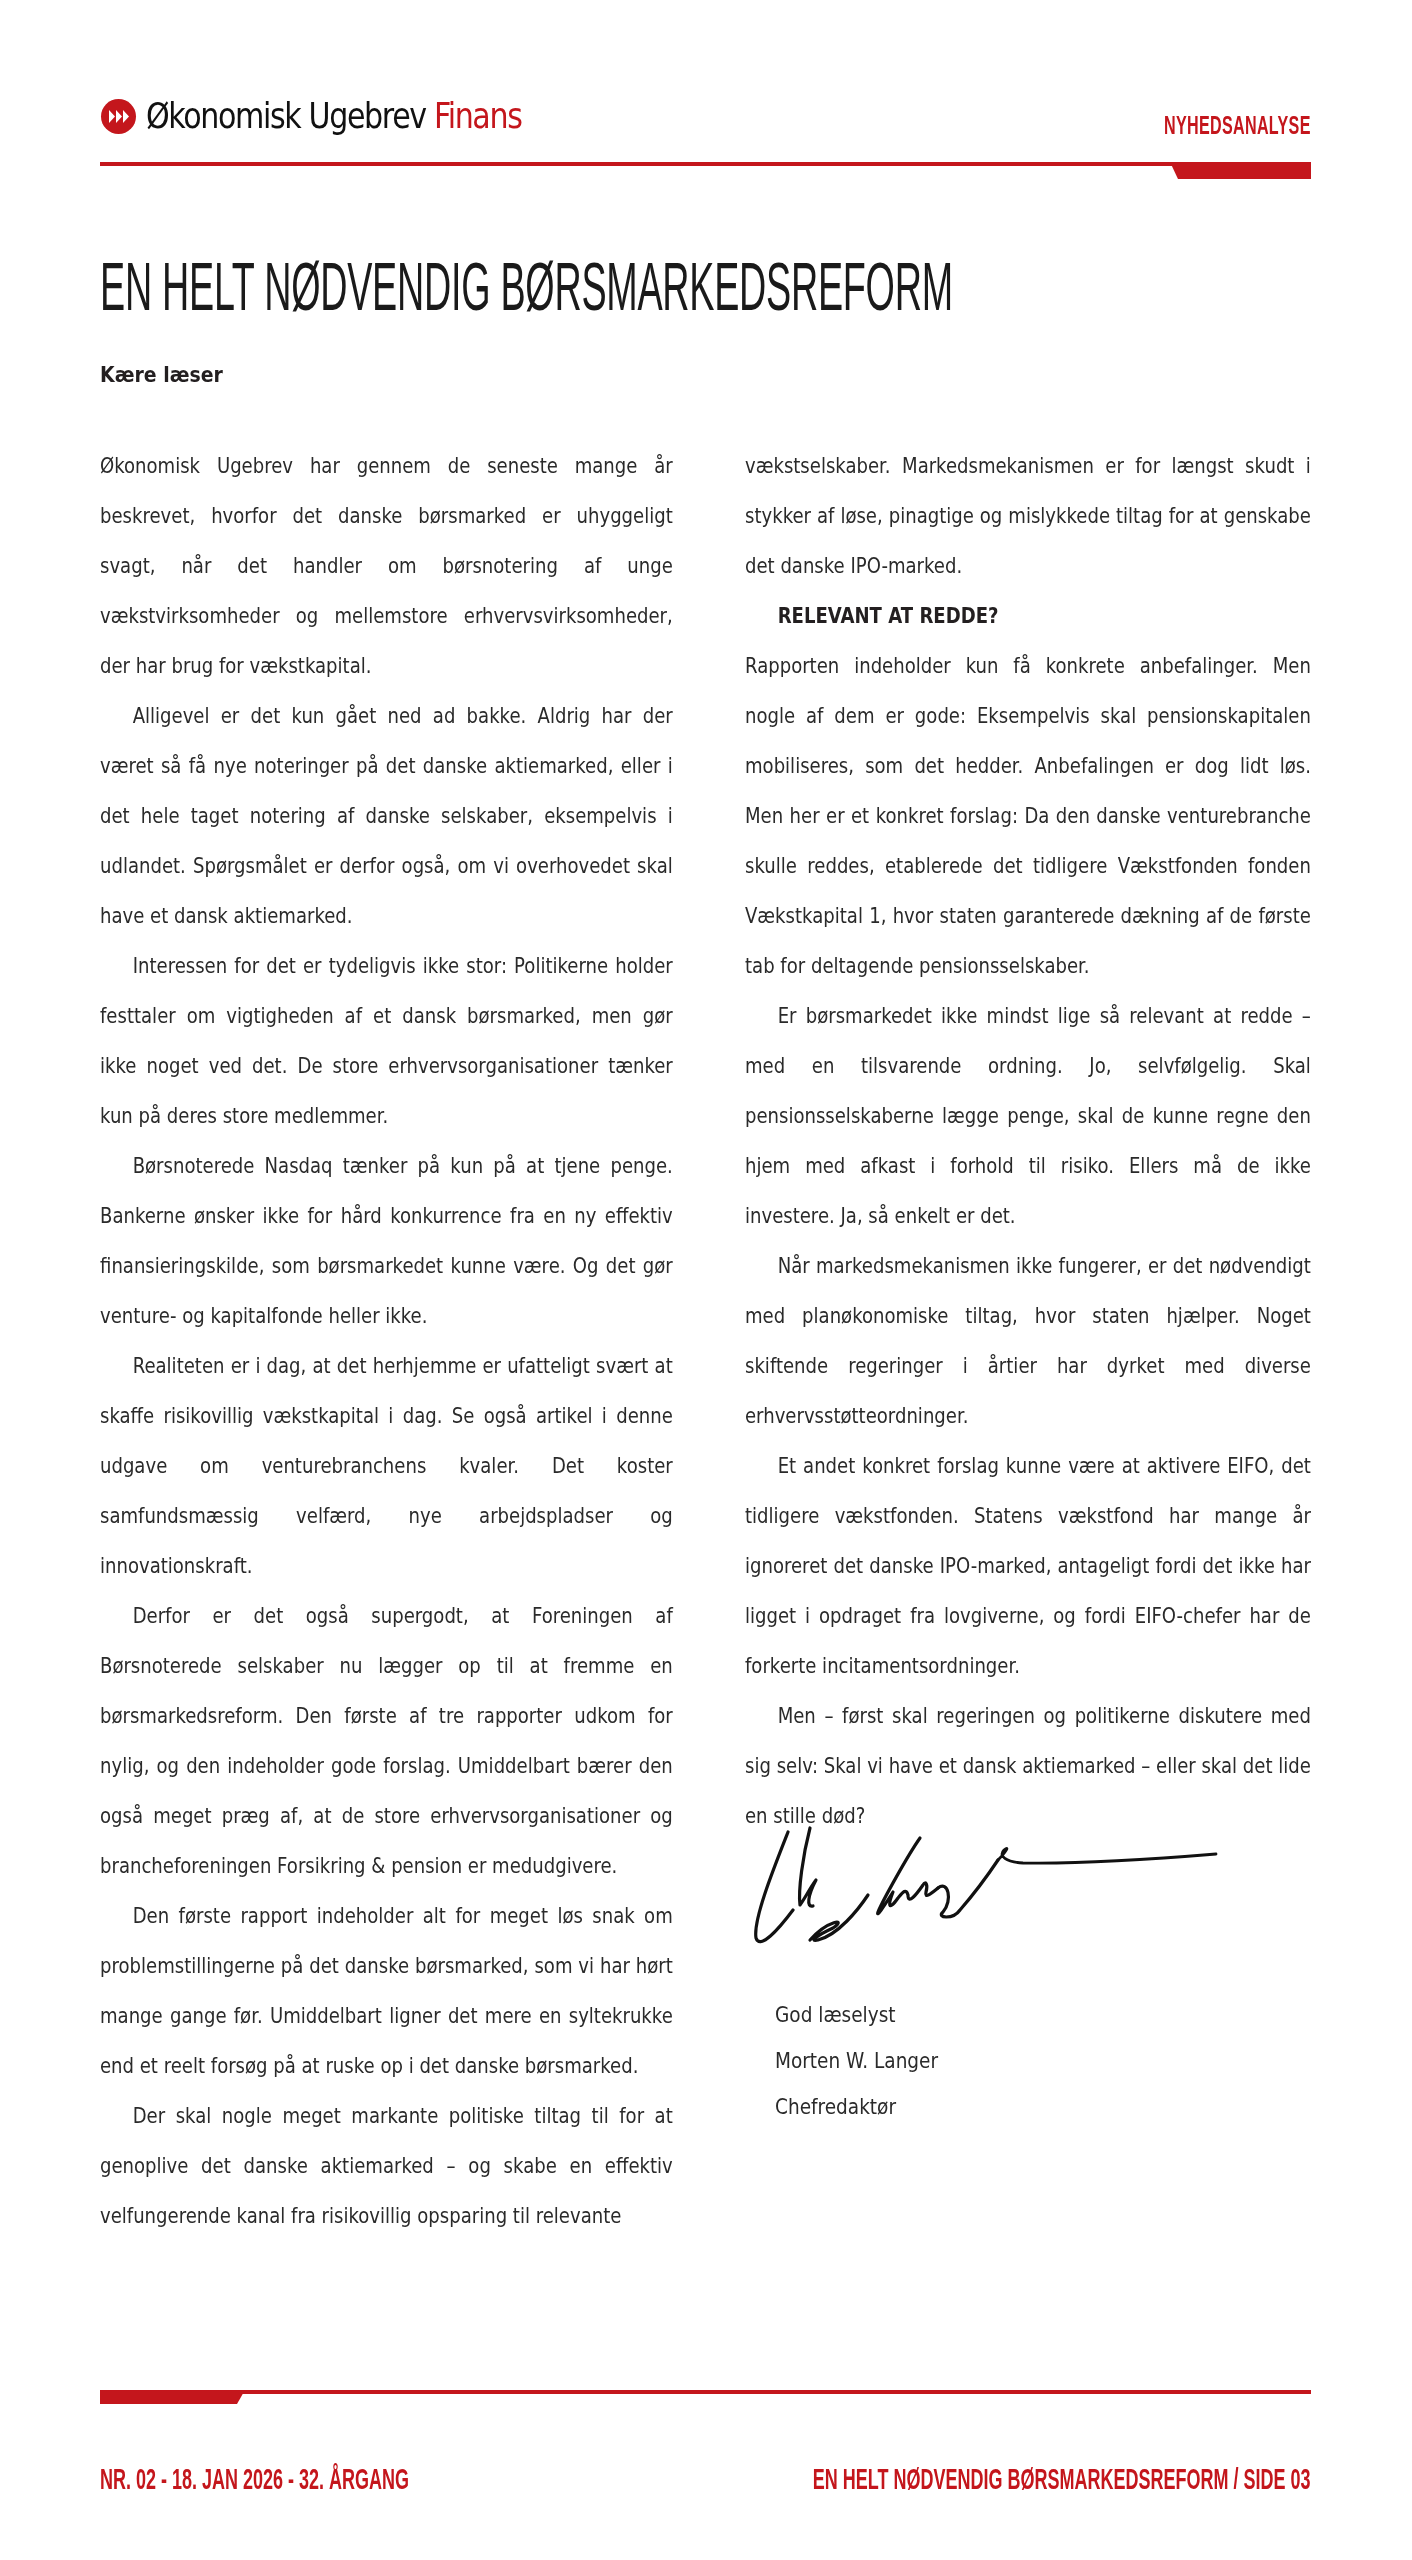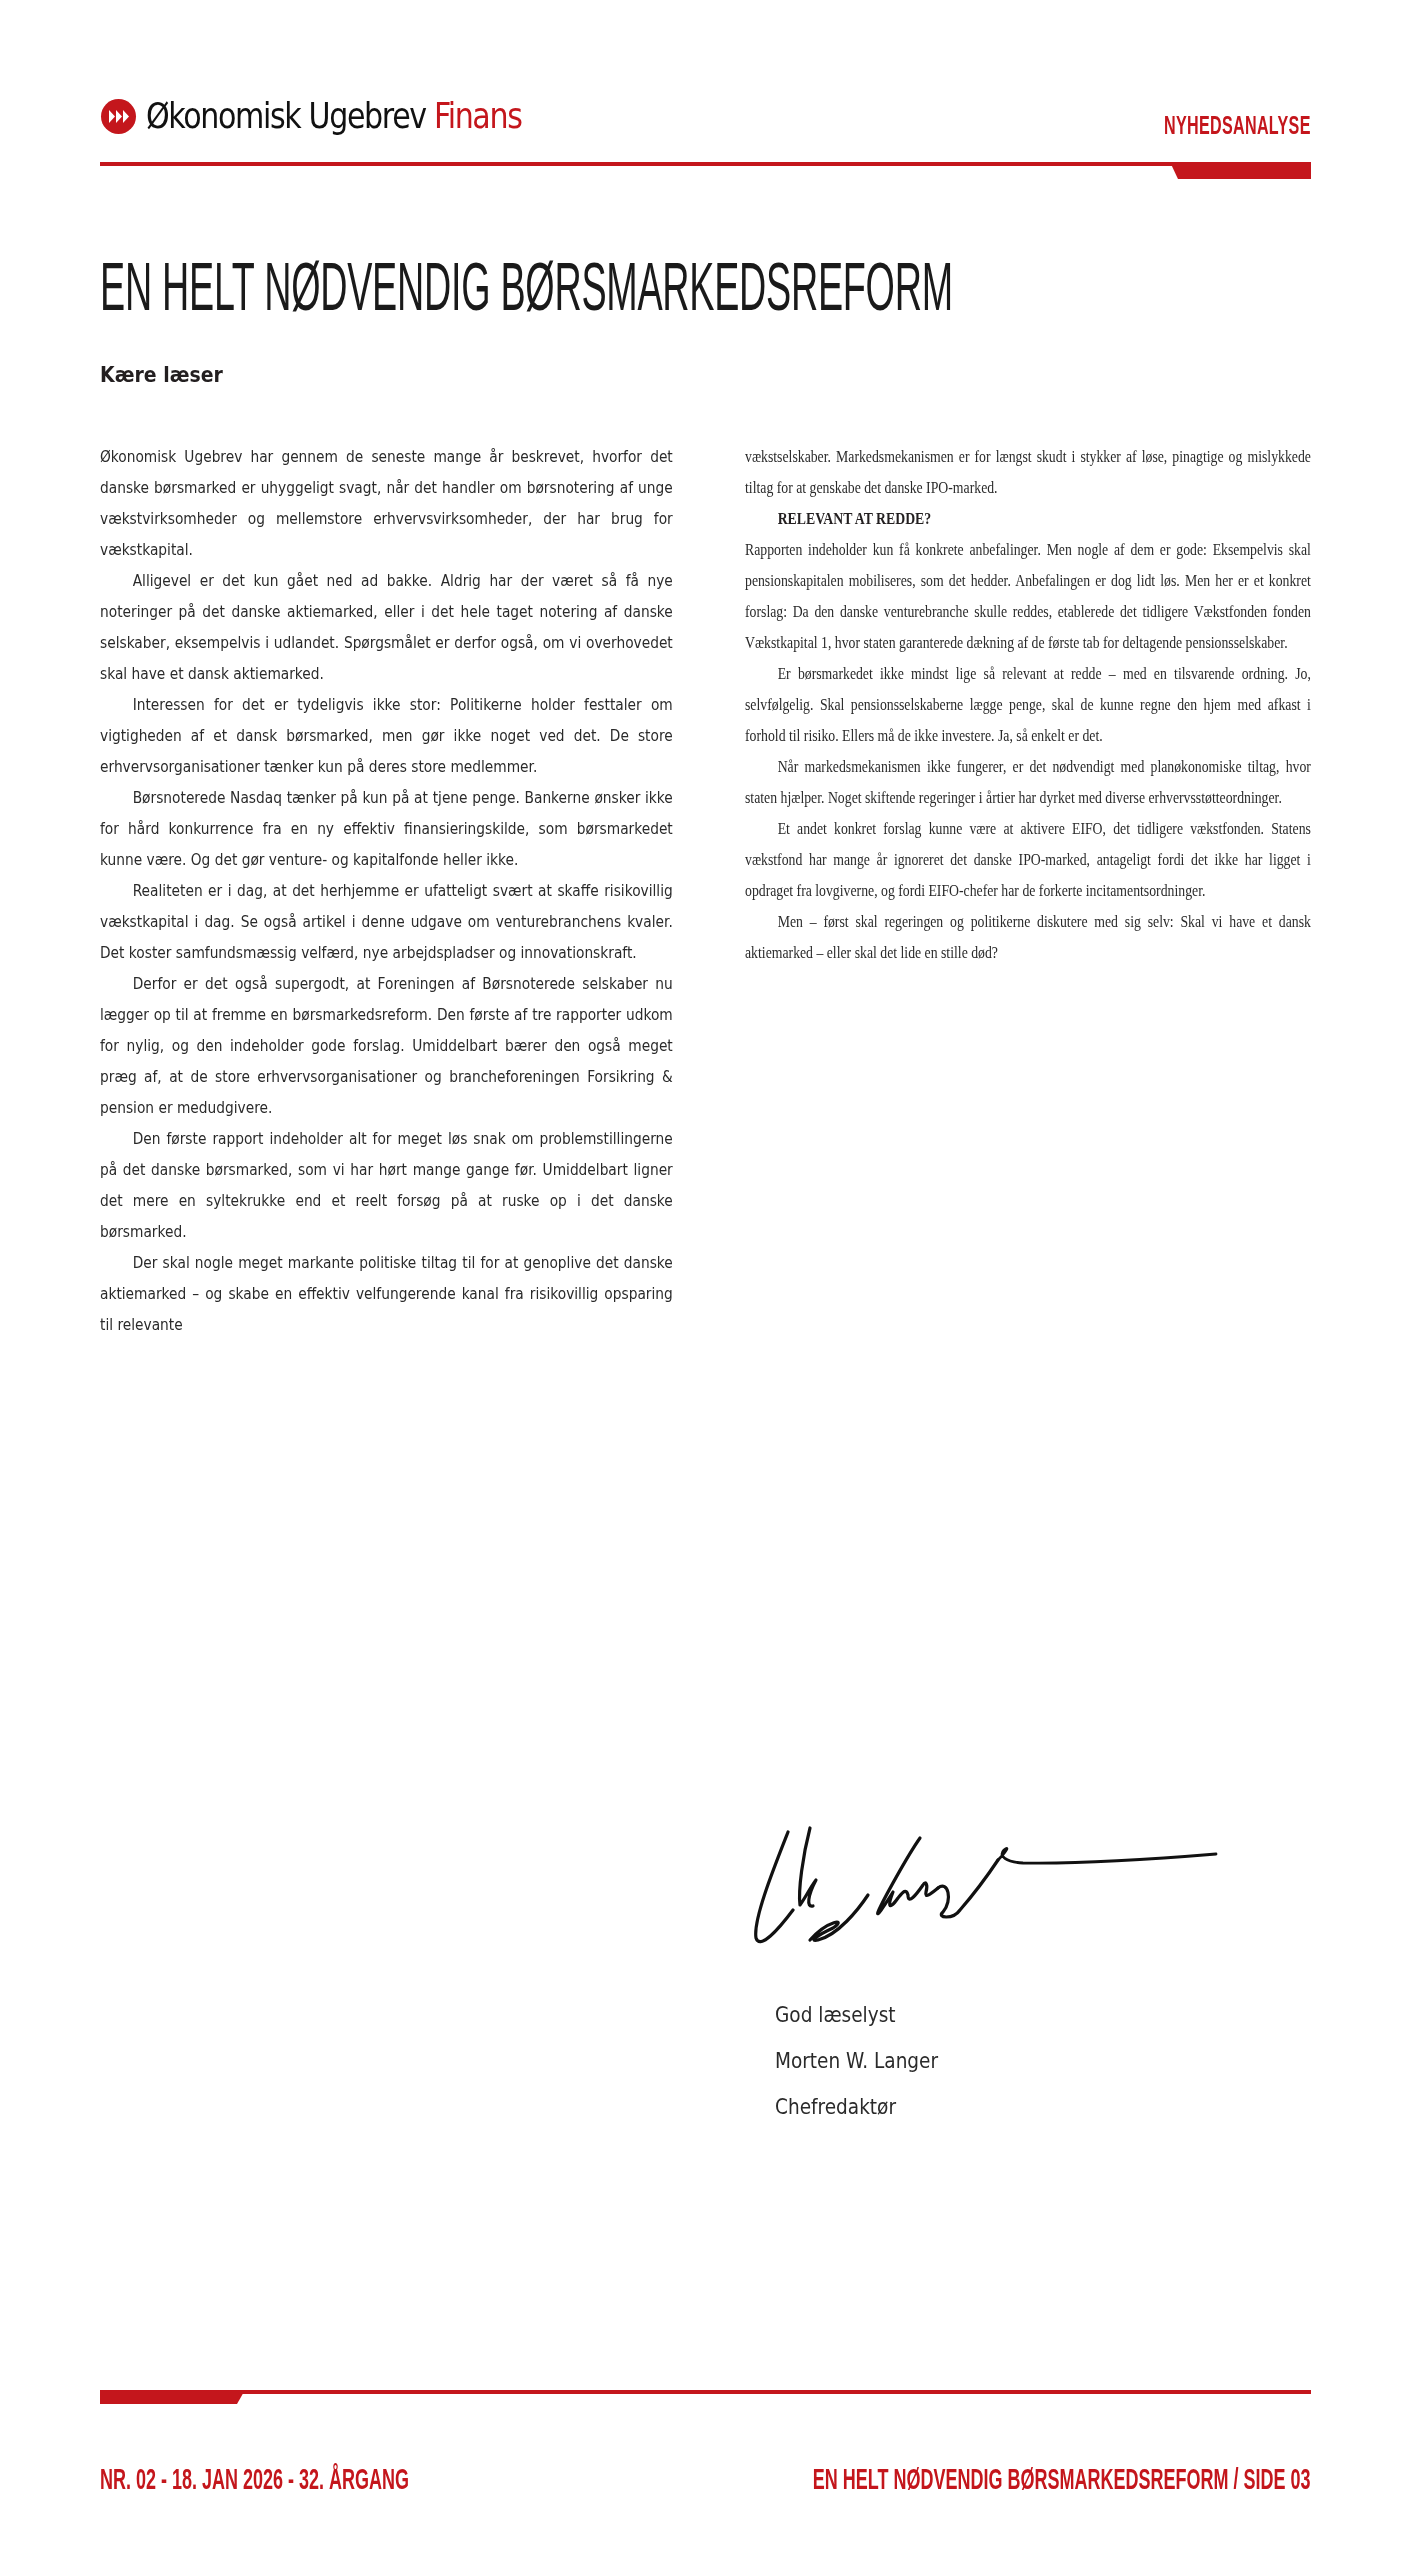--- a/index.html
+++ b/index.html
@@ -14,26 +14,26 @@
     .logo-text .accent { color: #c4161c; }
     .section-label { right: 101px; top: 110px; font-family: "Liberation Sans", sans-serif; font-weight: bold; font-size: 26px; color: #c4161c; transform: scaleX(0.62); transform-origin: right center; white-space: nowrap; letter-spacing: 0.5px; }
     .header-rule { left: 100px; top: 162px; width: 1211px; height: 4px; background: #c4161c; }
     .header-tab { left: 1170px; top: 162px; width: 141px; height: 17px; background: #c4161c; clip-path: polygon(0 0, 100% 0, 100% 100%, 8px 100%); }
 
     
     .title { left: 100px; top: 252px; font-family: "Liberation Sans", sans-serif; font-size: 68px; line-height: 68px; color: #1a1a1a; transform: scaleX(0.555); transform-origin: left top; white-space: nowrap; letter-spacing: -0.5px; }
     .salutation { left: 100px; top: 360px; font-family: "DejaVu Sans", sans-serif; font-weight: bold; font-size: 21px; line-height: 30px; color: #231f20; transform: scaleX(0.9); transform-origin: left top; }
 
     
-    .col { font-family: "DejaVu Sans", sans-serif; font-size: 16px; line-height: 31px; color: #2a2a2a; text-align: justify; }
+    .col { font-family: "DejaVu Sans", sans-serif; font-size: 21px; line-height: 50px; color: #2a2a2a; text-align: justify; }
     .col p { margin: 0; text-indent: 38px; }
     .col p.noindent { text-indent: 0; }
     .col .inner { transform: scaleX(0.86); transform-origin: left top; width: 666px; }
     .col-left { left: 100px; top: 441px; width: 573px; }
-    .col-right { left: 745px; top: 441px; width: 566px; font-family: Liberation Serif, serif; }
+    .col-right { left: 745px; top: 441px; width: 566px; }
     .col-right .inner { width: 658px; }
     .subhead { font-weight: bold; margin: 45.8px 0 0 0; text-indent: 0; color: #231f20; }
 
     .signature { left: 748px; top: 1800px; width: 480px; height: 145px; }
     .signoff { left: 775px; top: 1992px; font-family: "DejaVu Sans", sans-serif; font-size: 21.5px; line-height: 45.8px; color: #2a2a2a; transform: scaleX(0.86); transform-origin: left top; }
     .signoff div { white-space: nowrap; }
 
     
     .footer-rule { left: 100px; top: 2390px; width: 1211px; height: 4px; background: #c4161c; }
     .footer-tab { left: 100px; top: 2390px; width: 145px; height: 14px; background: #c4161c; clip-path: polygon(0 0, 100% 0, calc(100% - 8px) 100%, 0 100%); }

